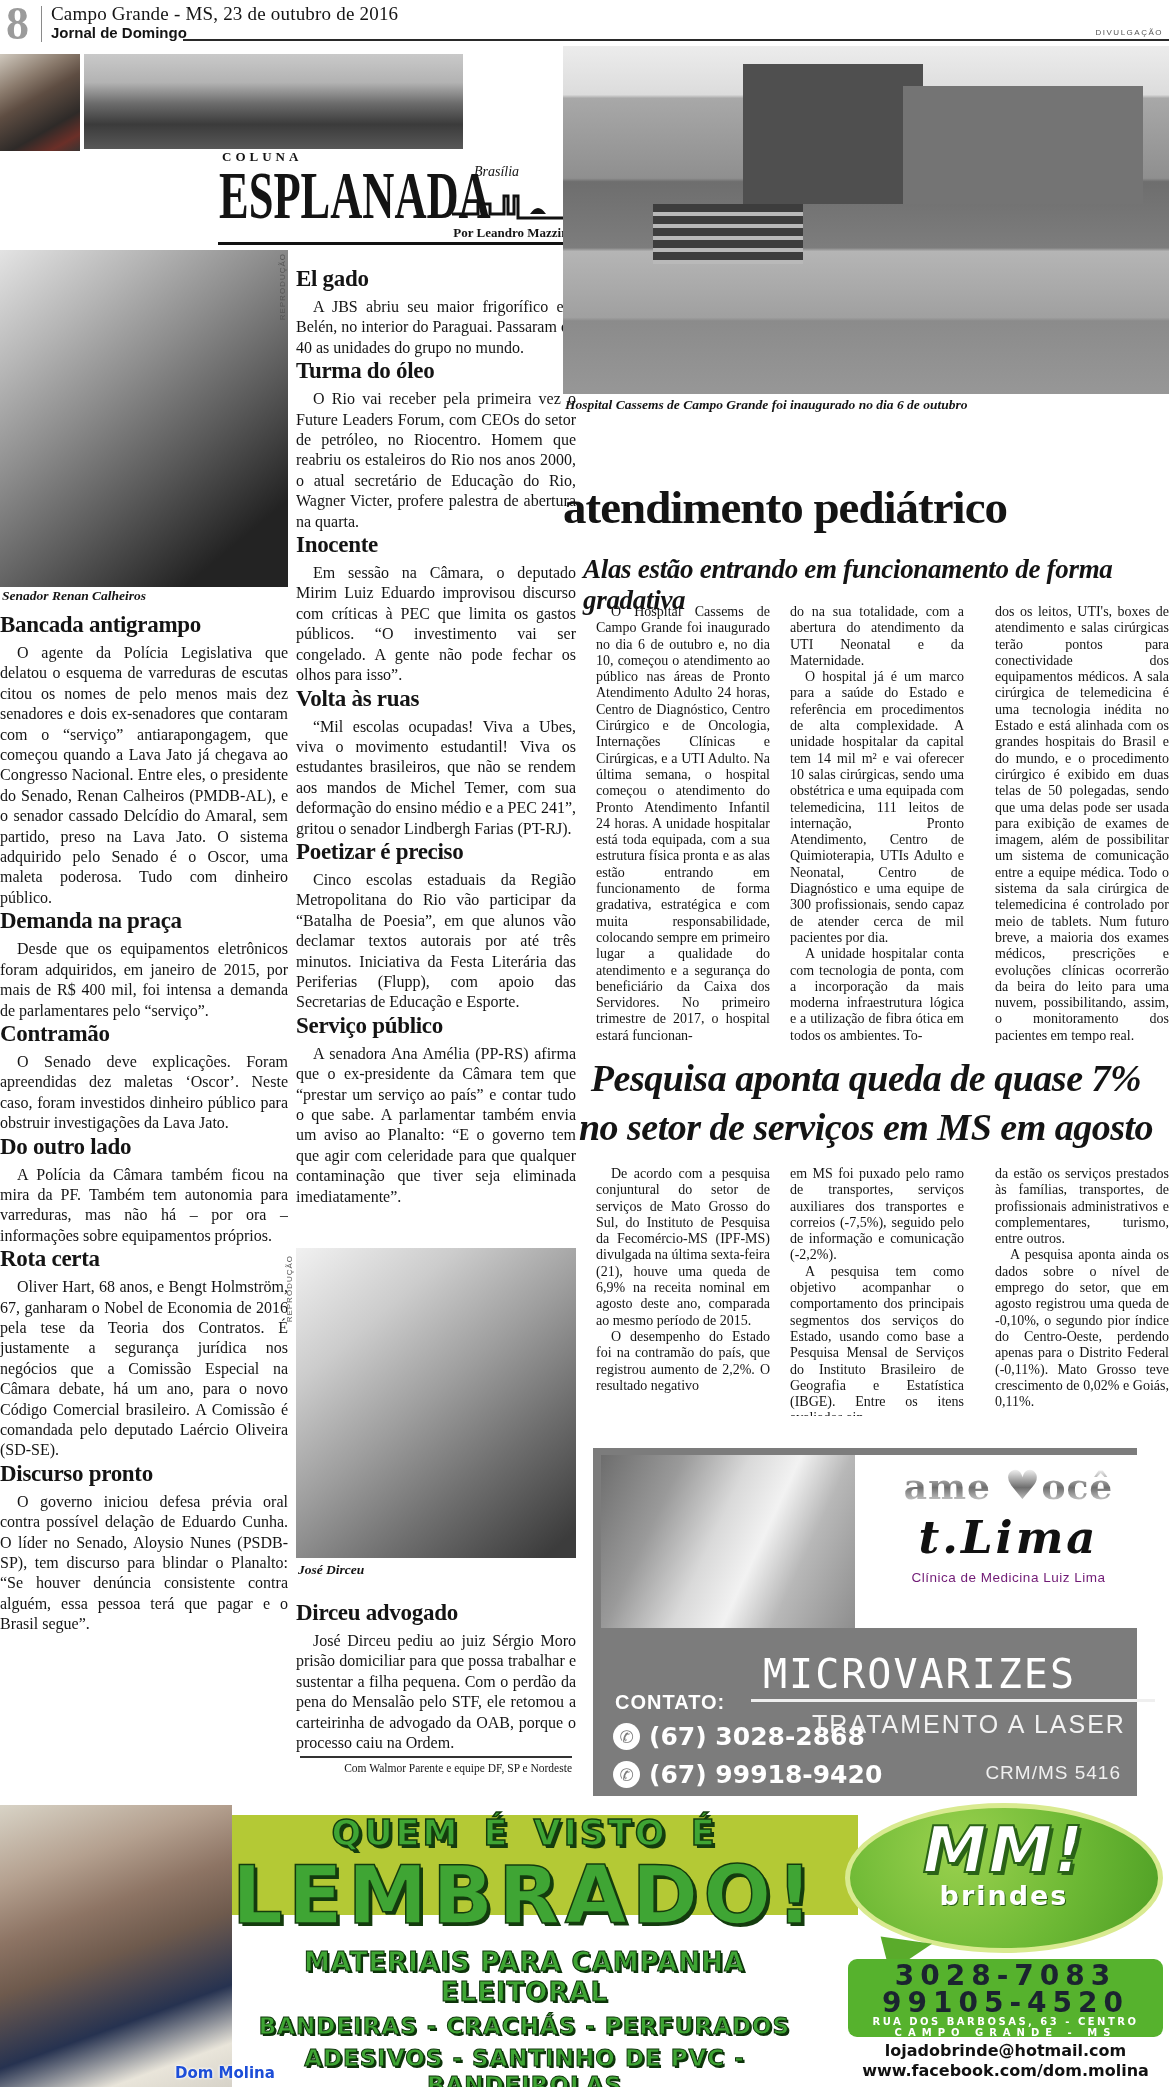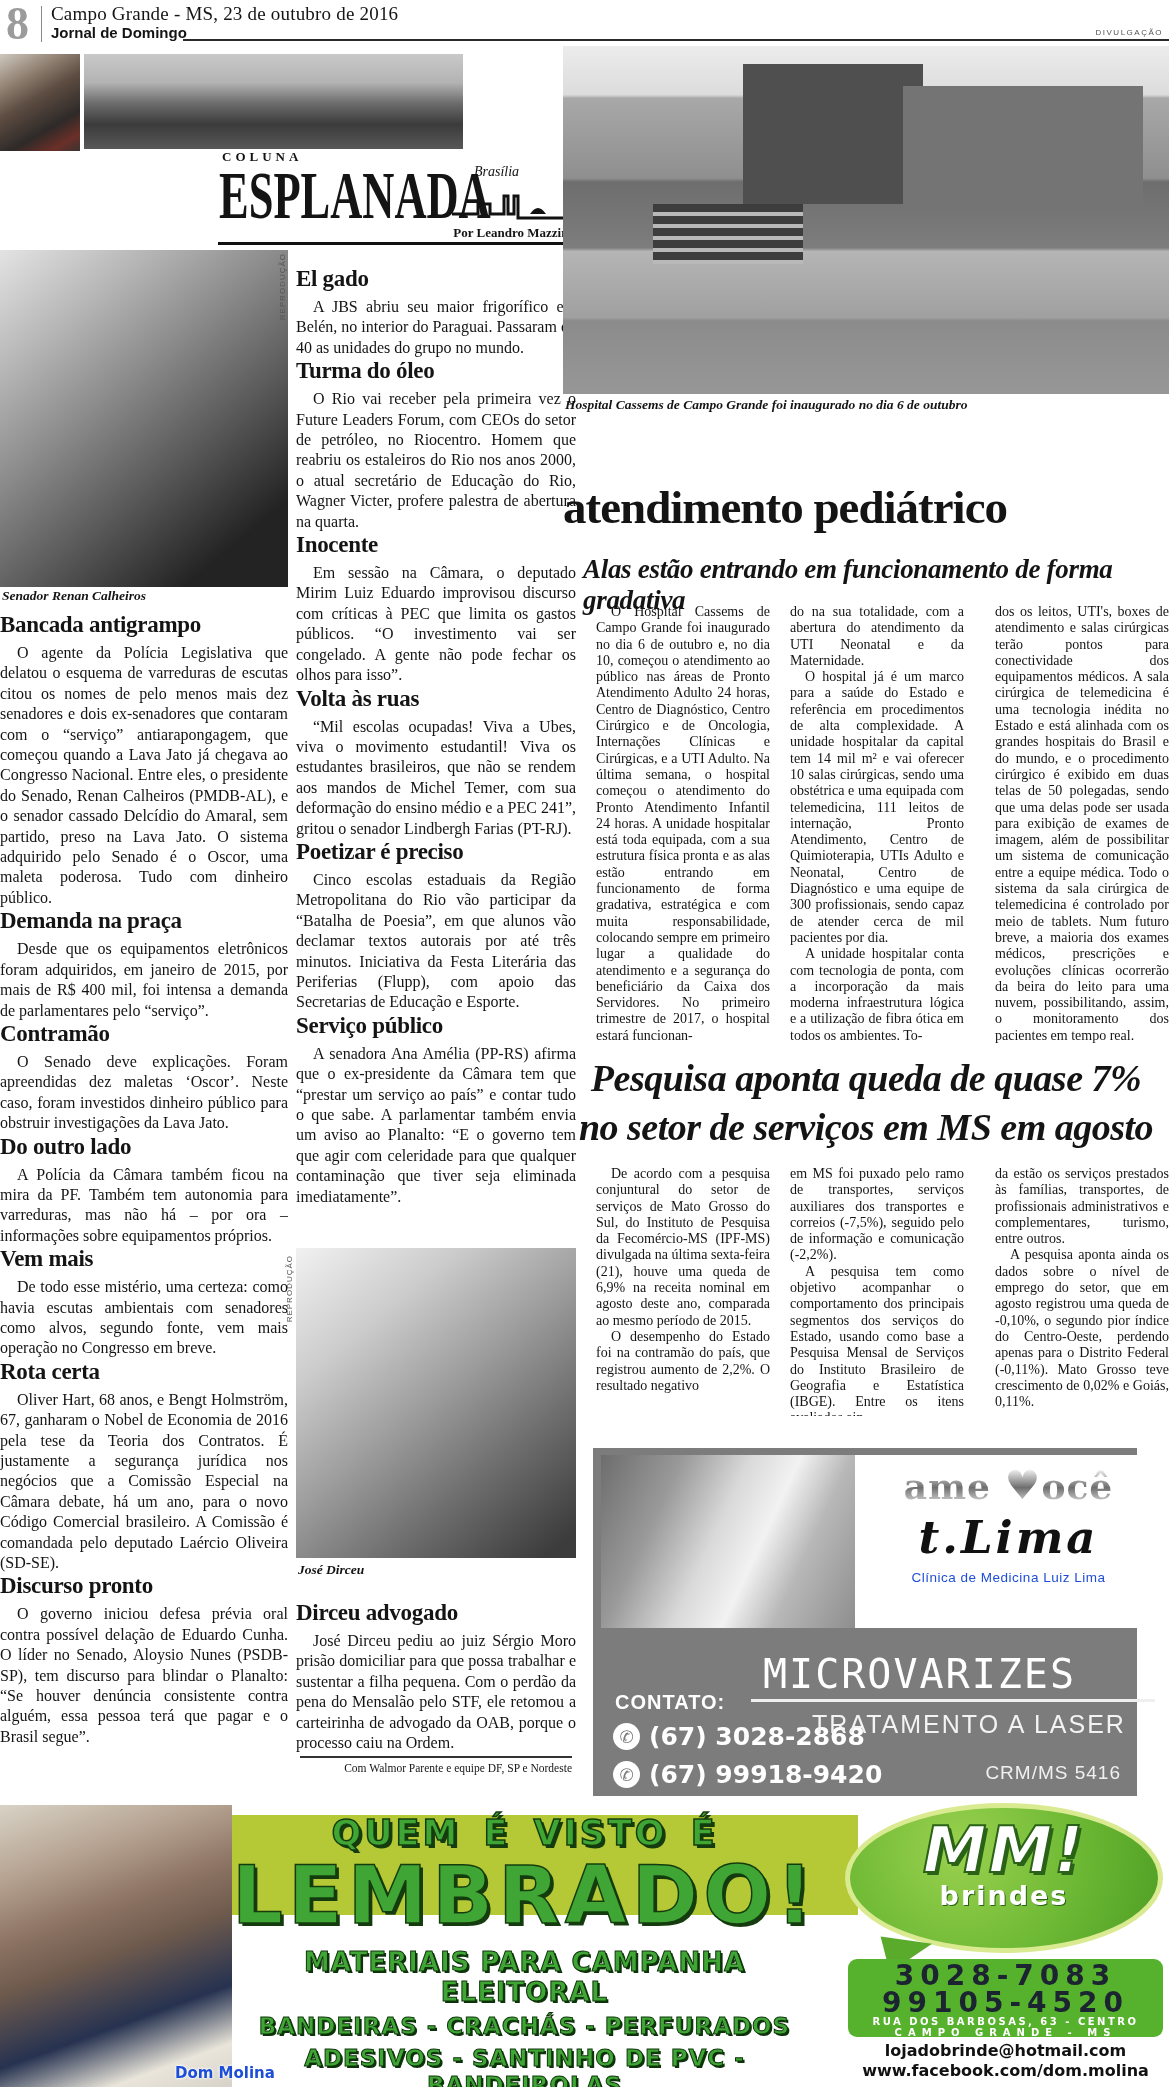--- a/index.html
+++ b/index.html
@@ -84,21 +84,21 @@
     font-family:"Liberation Sans", sans-serif; color:#fff; }
   .laser-photo { position:absolute; left:8px; top:7px; width:254px; height:173px;
     background:linear-gradient(115deg,#6d6d6d 0%,#9a9a9a 25%,#d9d9d9 45%,#f2f2f2 60%,#b8b8b8 75%,#8e8e8e 100%); }
   .clinic-panel { position:absolute; left:262px; top:7px; width:307px; height:173px; background:#fff; text-align:center; }
   .ame-logo { margin-top:10px; font-family:"DejaVu Serif", serif; font-weight:bold; font-size:36px; line-height:40px;
     background:linear-gradient(#f4f4f4 10%,#6e6e6e 55%,#cfcfcf 90%); -webkit-background-clip:text; background-clip:text;
     color:transparent; letter-spacing:1px; }
   .ame-heart { font-size:40px; }
   .clinic-sig { font-family:"DejaVu Serif", serif; font-style:italic; font-weight:bold; font-size:45px;
     line-height:64px; color:#111; letter-spacing:3px; }
-  .clinic-name { font-size:13.5px; color:#1d4ed8; letter-spacing:0.5px; }
+  .clinic-name { font-size:13.5px; color:#701a75; letter-spacing:0.5px; }
   .microvarizes { position:absolute; left:170px; top:203px; width:400px; 
     font-family:"DejaVu Sans Mono", monospace; font-size:40px; letter-spacing:2px; color:#fff; }
   .micro-rule { position:absolute; left:158px; top:251px; width:404px; height:3px; background:#efefef; }
   .tratamento { position:absolute; left:190px; top:262px; width:372px; text-align:center;
     font-size:25px; letter-spacing:2px; color:#f3f3f3; }
   .contato { position:absolute; left:22px; top:243px; font-weight:bold; font-size:20px; letter-spacing:1px; }
   .phone-row { position:absolute; left:20px; display:flex; align-items:center; gap:9px;
     font-family:"DejaVu Sans", sans-serif; font-weight:bold; font-size:25px; }
   .phone-row .ico { display:inline-flex; align-items:center; justify-content:center;
     width:27px; height:27px; border-radius:50%; background:#fff; color:#7c7c7c; font-size:17px; }
@@ -180,24 +180,20 @@
     </div>
     <div class="sec">
       <h3>Contramão</h3>
       <p>O Senado deve explicações. Foram apreendidas dez maletas ‘Oscor’. Neste caso, foram investidos dinheiro público para obstruir investigações da Lava Jato.</p>
     </div>
     <div class="sec">
       <h3>Do outro lado</h3>
       <p>A Polícia da Câmara também ficou na mira da PF. Também tem autonomia para varreduras, mas não há – por ora – informações sobre equipamentos próprios.</p>
     </div>
     <div class="sec">
-      <h3>Vem mais</h3>
-      <p>De todo esse mistério, uma certeza: como havia escutas ambientais com senadores como alvos, segundo fonte, vem mais operação no Congresso em breve.</p>
-    </div>
-    <div class="sec">
       <h3>Rota certa</h3>
       <p>Oliver Hart, 68 anos, e Bengt Holmström, 67, ganharam o Nobel de Economia de 2016 pela tese da Teoria dos Contratos. É justamente a segurança jurídica nos negócios que a Comissão Especial na Câmara debate, há um ano, para o novo Código Comercial brasileiro. A Comissão é comandada pelo deputado Laércio Oliveira (SD-SE).</p>
     </div>
     <div class="sec">
       <h3>Discurso pronto</h3>
       <p>O governo iniciou defesa prévia oral contra possível delação de Eduardo Cunha. O líder no Senado, Aloysio Nunes (PSDB-SP), tem discurso para blindar o Planalto: “Se houver denúncia consistente contra alguém, essa pessoa terá que pagar e o Brasil segue”.</p>
     </div>
   </div>
 
   <div class="abs colx col-mid-flow">

